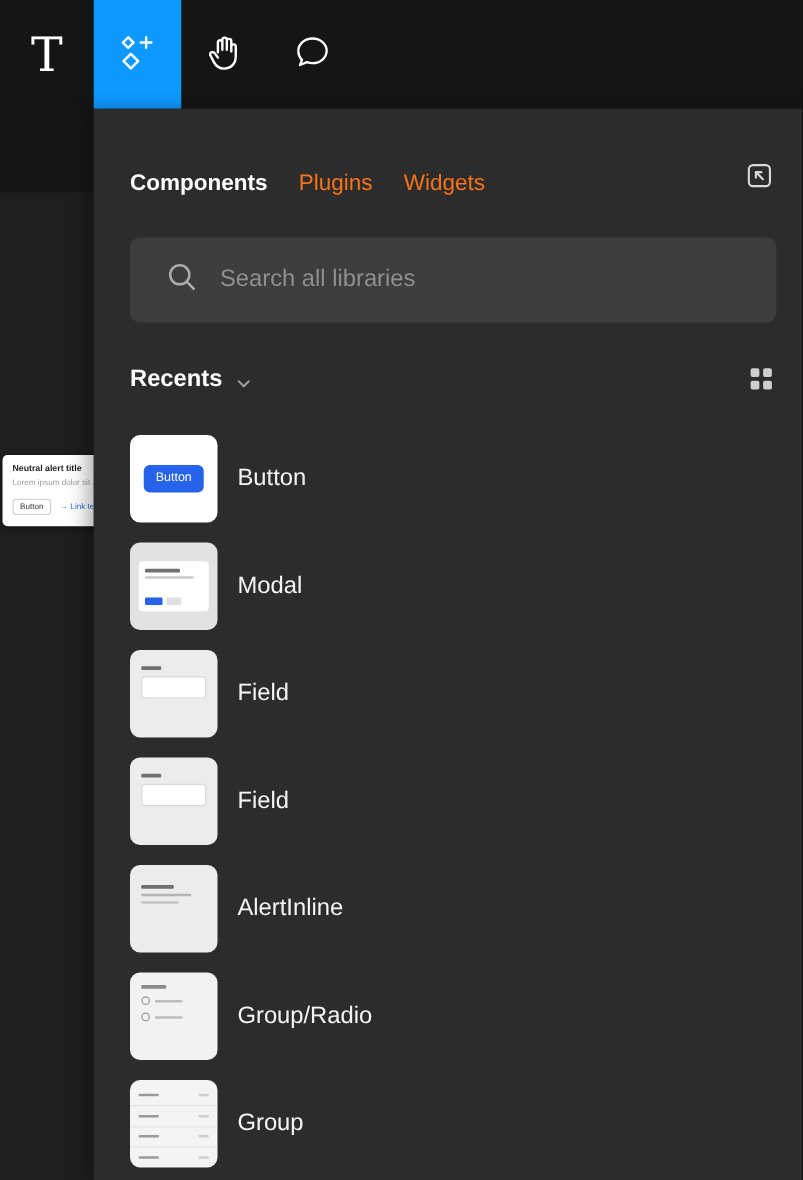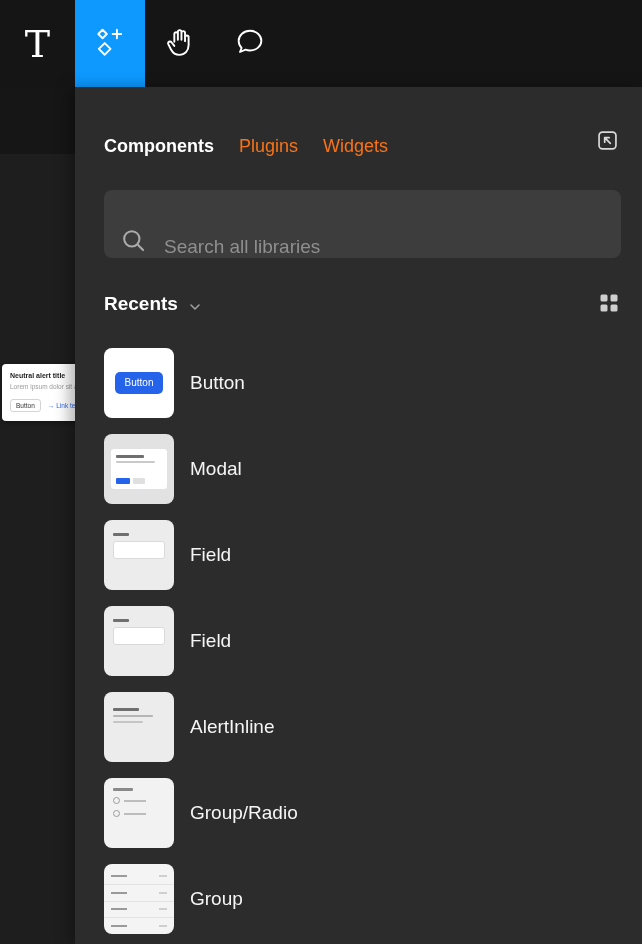--- a/index.html
+++ b/index.html
@@ -28,21 +28,21 @@
   .cc-link { font-size:6.5px; color:#2e6be6; display:flex; align-items:center; gap:2px; }
 
   
   .panel { position:absolute; left:75px; top:87px; width:567px; height:857px; background:#2c2c2c; box-shadow:-6px 0 14px rgba(0,0,0,.3); }
 
   .tabs-row { position:absolute; left:29px; right:21px; top:0; height:70px; display:flex; align-items:flex-end; gap:25px; }
   .tab { font-size:18px; color:#f97316; font-weight:500; cursor:pointer; background:none; border:none; font-family:inherit; }
   .tab.active { color:#fff; font-weight:700; }
   .popout-btn { margin-left:auto; background:none; border:none; cursor:pointer; display:flex; padding:0; }
 
-  .search-box { position:absolute; left:29px; top:103px; width:517px; height:68px; background:#3d3d3d; border-radius:8px; display:flex; align-items:flex-end; padding:0 16px; gap:17px; }
+  .search-box { position:absolute; left:29px; top:103px; width:517px; height:68px; background:#3d3d3d; border-radius:8px; display:flex; align-items:center; padding:0 28px; gap:17px; }
   .search-input { flex:1; background:transparent; border:none; outline:none; color:#e0e0e0; font-size:19px; font-family:inherit; }
   .search-input::placeholder { color:#8f8f8f; }
 
   .section-row { position:absolute; left:29px; right:21px; top:190px; height:54px; display:flex; align-items:center; }
   .section-dropdown { display:flex; align-items:flex-end; cursor:pointer; background:none; border:none; padding:0; }
   .section-title { font-size:19px; font-weight:700; color:#fff; font-family:inherit; }
   .chevron { margin-left:9px; display:flex; }
   .grid-btn { margin-left:auto; background:none; border:none; cursor:pointer; display:flex; padding:0; }
 
   .list { position:absolute; left:29px; right:21px; top:261px; display:flex; flex-direction:column; gap:16px; }

